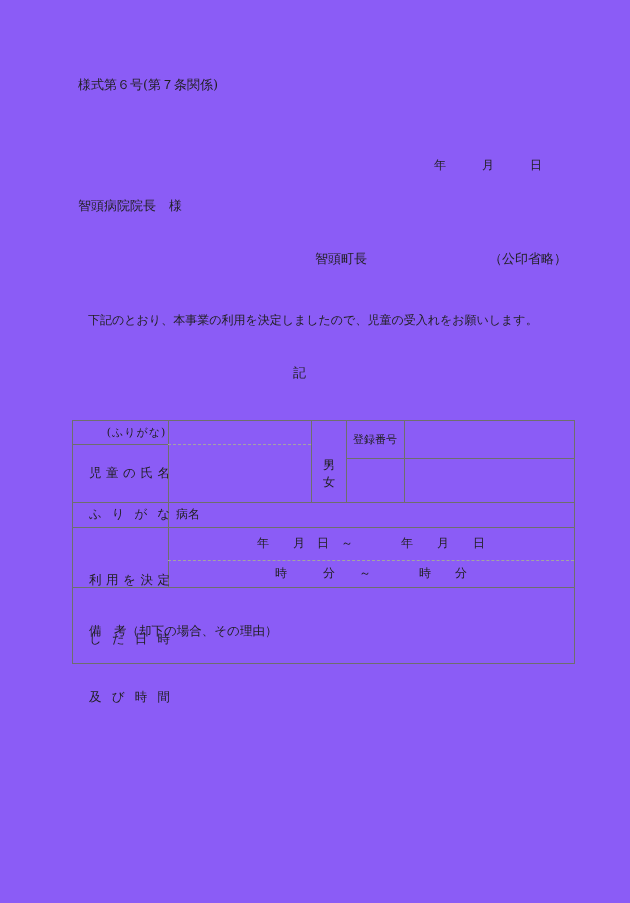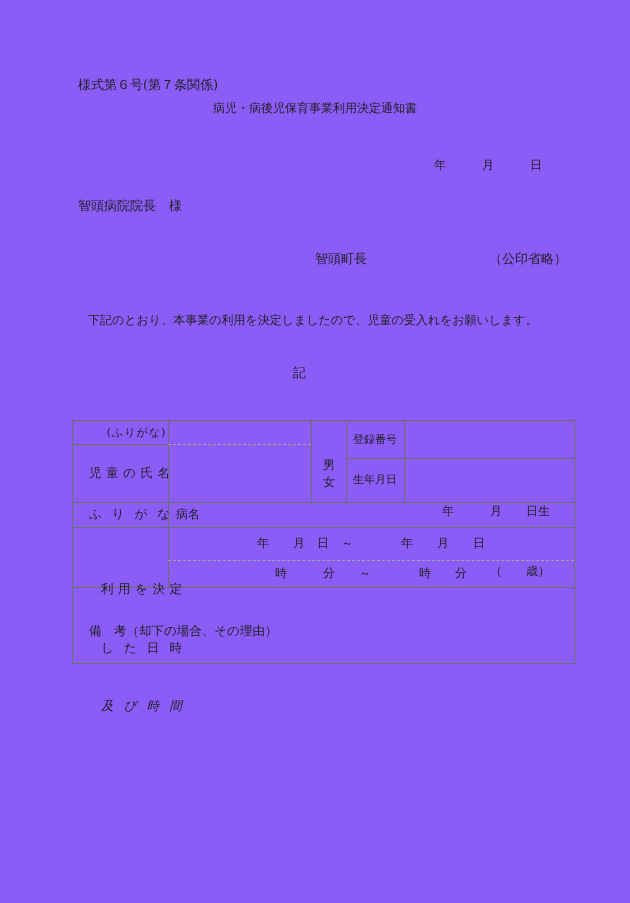--- a/index.html
+++ b/index.html
@@ -30,21 +30,20 @@
   .fs125{font-size:12.5px;margin-left:9px;}
   .fs13{font-size:13px;}
 </style>
 </head>
 <body>
 
 <div class="page">
 
   <div class="abs fs13" style="left:78px;top:76px;">様式第６号(第７条関係)</div>
 
-  <div class="abs center fs12" style="left:0;top:100px;width:630px;">病児・病後児保育事業利用決定通知書</div>
 
   <div class="abs fs12" style="left:434px;top:157px;">年　　　月　　　日</div>
 
   <div class="abs fs13" style="left:78px;top:197px;">智頭病院院長　様</div>
 
   <div class="abs fs13" style="left:315px;top:250px;">智頭町長</div>
 
   <div class="abs fs13" style="left:489px;top:250px;">（公印省略）</div>
 
   <div class="abs fs12" style="left:88px;top:312px;font-family:Liberation Mono, monospace;">下記のとおり、本事業の利用を決定しましたので、児童の受入れをお願いします。</div>
@@ -73,35 +72,30 @@
     </div>
 
     <div class="cell" style="left:95px;top:0;width:143px;height:23px;"></div>
     <div class="cell" style="left:95px;top:23px;width:143px;height:58px;"></div>
 
     <div class="cell vtext fs12" style="left:238px;top:0;width:35px;height:81px;">男・女</div>
 
     <div class="cell fs11 center" style="left:273px;top:0;width:58px;height:37px;line-height:37px;">登録番号</div>
     <div class="cell" style="left:331px;top:0;width:170px;height:37px;"></div>
 
-    <div class="cell fs11 center" style="left:273px;top:37px;width:58px;height:44px;line-height:44px;">生年月日</div>
-    <div class="cell fs12" style="left:331px;top:37px;width:170px;height:44px;text-align:right;padding:3px 24px 0 0;line-height:20px;">
-      <div>年　　　月　　日生</div>
-      <div>（　　歳）</div>
-    </div>
 
     <div class="cell jcell fs125" style="left:0;top:81px;width:95px;height:25px;padding:0 7px;">
       <span class="jtext">ふりがな</span>
     </div>
     <div class="cell fs12" style="left:95px;top:81px;width:406px;height:25px;line-height:25px;padding-left:8px;">病名</div>
 
-    <div class="cell fs125" style="left:12px;top:106px;width:95px;height:60px;padding:13px 7px 0 7px;line-height:19.5px;">
+    <div class="cell fs125" style="left:0;top:106px;width:95px;height:60px;padding:4px 7px 0 7px;line-height:19.5px;">
       <div style="text-align:justify;text-align-last:justify;">利用を決定</div>
       <div style="text-align:justify;text-align-last:justify;">した日時</div>
-      <div style="text-align:justify;text-align-last:justify;font-style:italic;">及び時間</div>
+      <div style="text-align:justify;text-align-last:justify;">及び時間</div>
     </div>
     <div class="cell center fs12" style="left:95px;top:106px;width:406px;height:33px;line-height:33px;">年　　月　日　～　　　　年　　月　　日</div>
     <div class="cell center fs12" style="left:95px;top:139px;width:406px;height:27px;line-height:27px;">時　　　分　　～　　　　時　　分</div>
 
     <div class="cell fs125" style="left:0;top:166px;width:501px;height:76px;padding:6px 7px;">
       <div>備　考（却下の場合、その理由）</div>
     </div>
 
   </div>
 </div>

